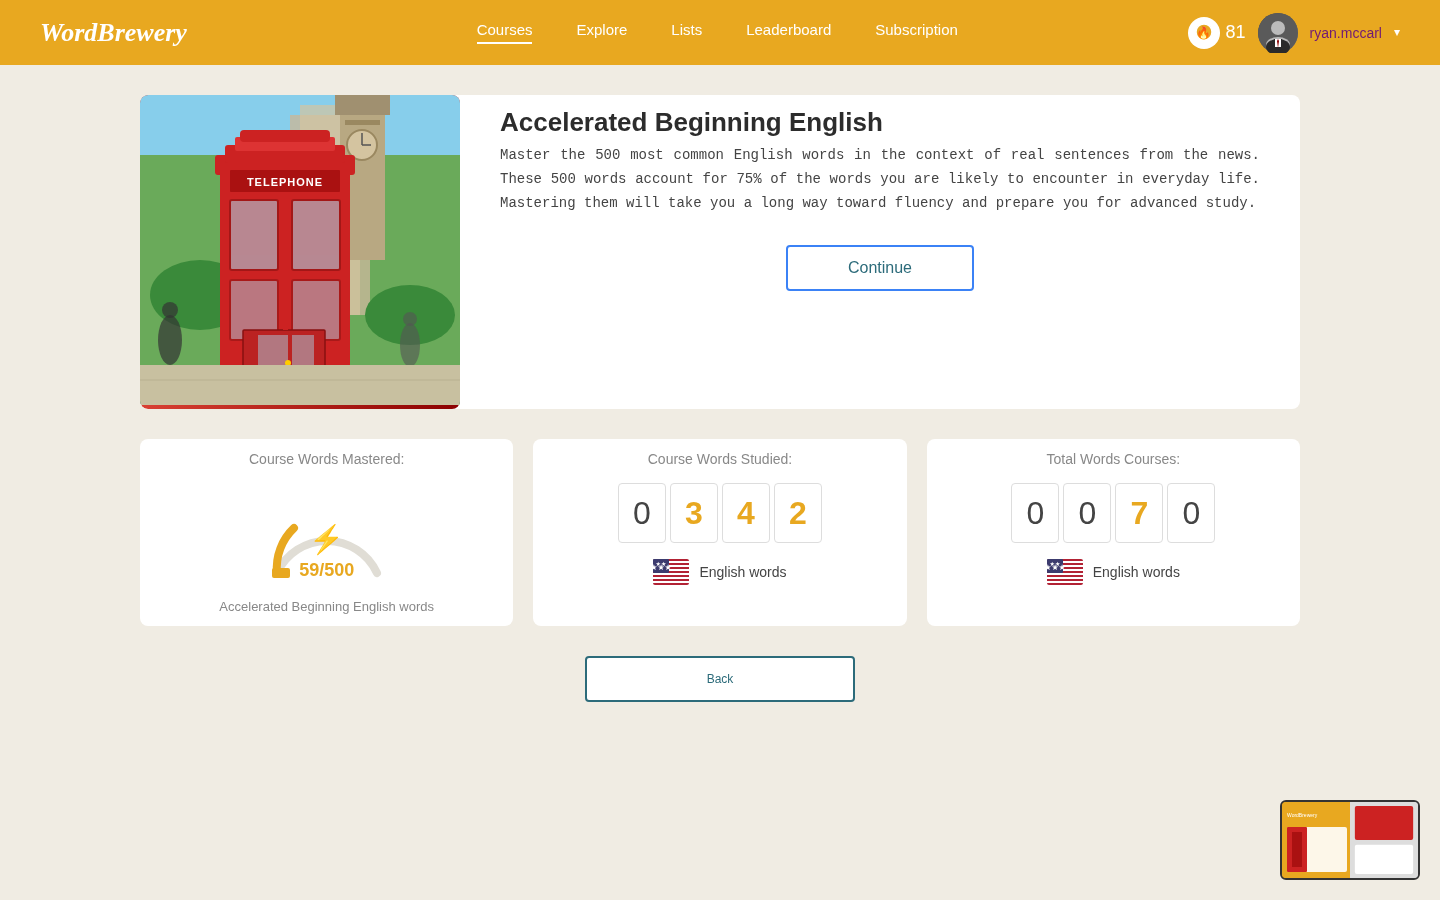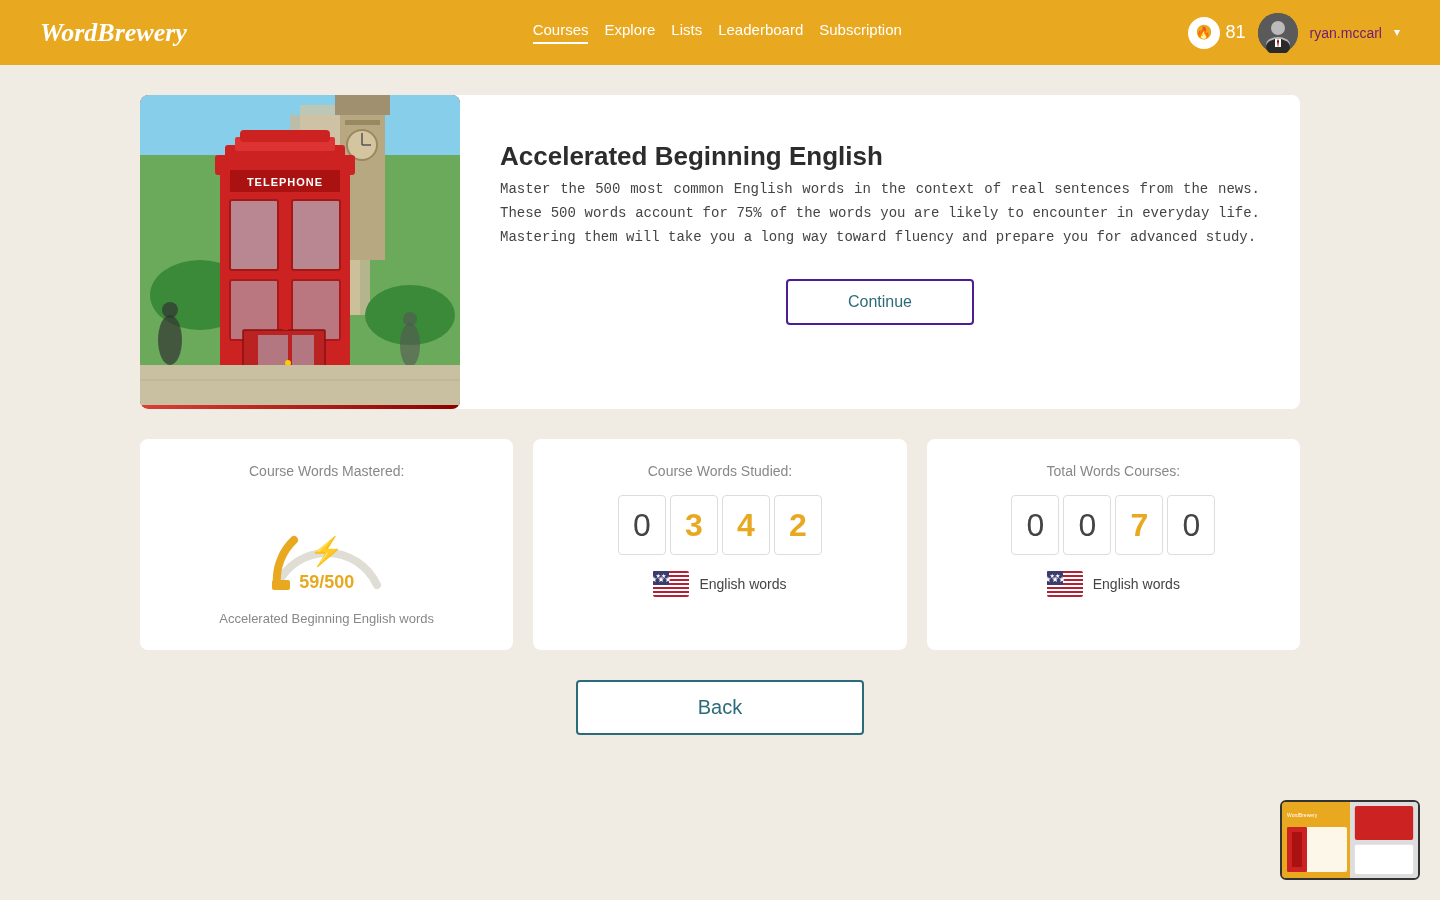--- a/index.html
+++ b/index.html
@@ -26,21 +26,21 @@
       font-style: italic;
       font-size: 26px;
       color: white;
       font-weight: bold;
       margin-right: 60px;
       white-space: nowrap;
     }
 
     nav {
       display: flex;
-      gap: 16px;
+      gap: 44px;
       flex: 1;
       justify-content: center;
     }
 
     nav a {
       color: white;
       text-decoration: none;
       font-family: Arial, sans-serif;
       font-size: 15px;
       font-style: normal;
@@ -122,21 +122,21 @@
     .course-image {
       width: 320px;
       min-width: 320px;
       background: linear-gradient(135deg, #c0392b 0%, #e74c3c 40%, #8B0000 100%);
       position: relative;
       overflow: hidden;
       border-radius: 8px;
     }
 
     .course-info {
-      padding: 46px 40px;
+      padding: 12px 40px;
       flex: 1;
     }
 
     .course-title {
       font-size: 26px;
       font-weight: bold;
       color: #2c2c2c;
       margin-bottom: 6px;
       font-family: Arial, sans-serif;
     }
@@ -151,21 +151,21 @@
     .course-description {
       color: #444;
       font-family: Liberation Mono, monospace;
       font-size: 14px;
       line-height: 1.7;
       text-align: justify;
       margin-bottom: 30px;
     }
 
     .continue-btn {
-      border: 2px solid #4c1d95;
+      border: 2px solid #3b82f6;
       background: white;
       color: #2c6b7a;
       padding: 12px 60px;
       font-size: 16px;
       font-family: Arial, sans-serif;
       cursor: pointer;
       border-radius: 4px;
       display: block;
       margin: 12px auto;
       text-align: center;
@@ -175,21 +175,21 @@
     .stats-row {
       display: flex;
       gap: 20px;
       margin-bottom: 30px;
     }
 
     .stat-card {
       background: white;
       border-radius: 8px;
       flex: 1;
-      padding: 24px 20px;
+      padding: 12px 20px;
       display: flex;
       flex-direction: column;
       align-items: center;
       gap: 16px;
     }
 
     .stat-label {
       color: #888;
       font-family: Arial, sans-serif;
       font-size: 14px;
@@ -267,21 +267,21 @@
       display: flex;
       justify-content: center;
       margin-top: 10px;
     }
 
     .back-btn {
       border: 2px solid #2c6b7a;
       background: white;
       color: #2c6b7a;
       padding: 14px 120px;
-      font-size: 20px;
+      font-size: 12px;
       font-family: Arial, sans-serif;
       cursor: pointer;
       border-radius: 4px;
     }
 
     
     .thumbnail-preview {
       position: fixed;
       bottom: 20px;
       right: 20px;

